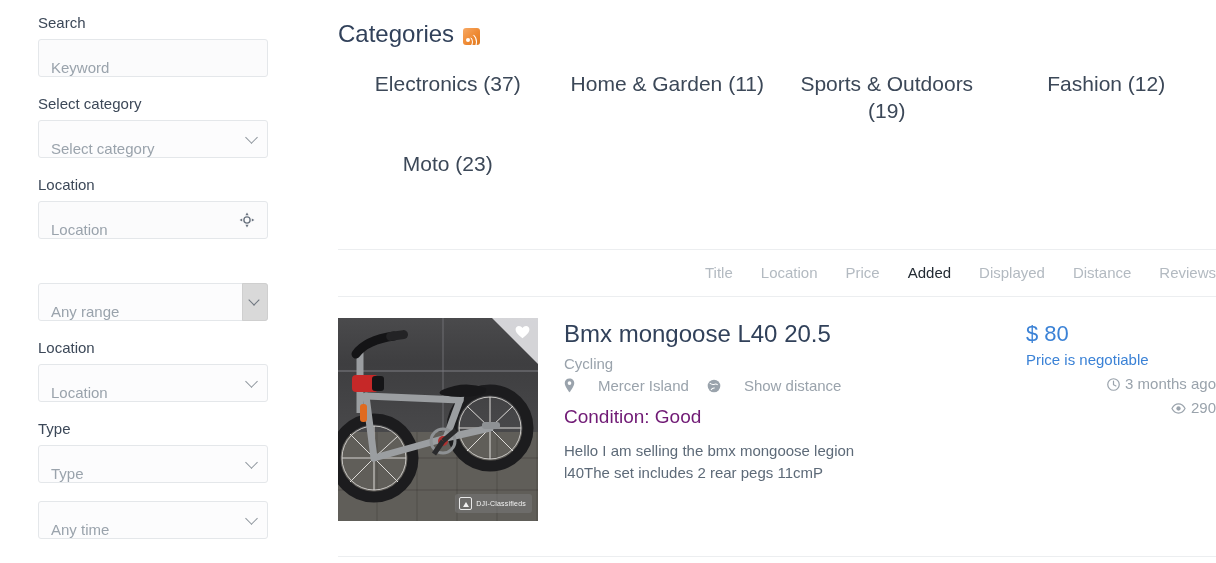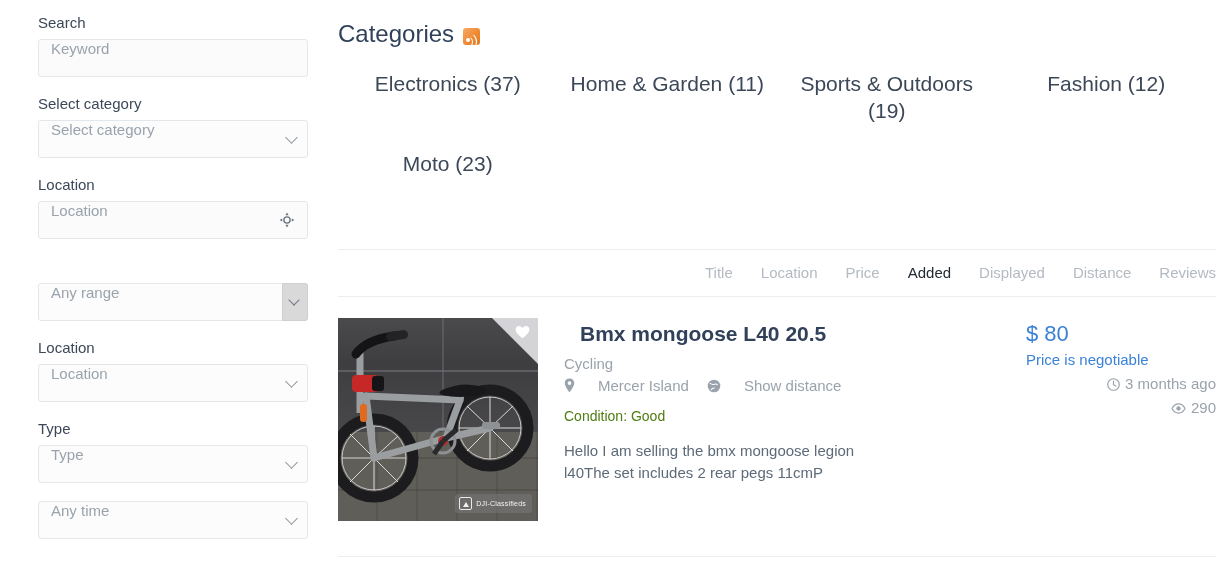--- a/index.html
+++ b/index.html
@@ -22,26 +22,26 @@
   .field { margin-bottom: 18px; }
   .field-label {
     font-size: 15px;
     color: #3c4858;
     margin-bottom: 7px;
     line-height: 18px;
   }
   .control {
     position: relative;
     height: 38px;
-    width: 270px;
+    width: 230px;
     background: #fcfcfd;
     border: 1px solid #e4e7ea;
     border-radius: 3px;
     display: flex;
-    align-items: flex-start;
+    align-items: flex-end;
     padding: 0 12px;
     font-size: 15px;
     color: #9aa3ac;
   }
   .control.inputish { background: #fbfbfc; }
   .chev {
     position: absolute; right: 11px; top: 50%;
     width: 9px; height: 9px;
     margin-top: -6px;
     border-right: 1.6px solid #8c949c;
@@ -231,37 +231,37 @@
   }
   .wm-text {
     font-size: 7px;
     color: rgba(255,255,255,.92);
     letter-spacing: .2px;
     white-space: nowrap;
   }
 
   .info { flex: 1 1 auto; padding-top: 2px; min-width: 0; }
   .ad-title {
-    font-size: 21px;
+    font-size: 24px;
     color: #31415a;
     line-height: 27px;
-    margin: 0 0 6px 16px;
-    font-weight: bold;
+    margin: 0 0 6px 0;
+    font-weight: normal;
   }
   .ad-cat {
     font-size: 15px; color: #9aa3ac; line-height: 21px;
   }
   .ad-meta {
     display: flex; align-items: center; gap: 18px;
     font-size: 15px; color: #9aa3ac; line-height: 21px;
     margin-top: 1px;
   }
   .meta-chunk { display: flex; align-items: center; gap: 23px; }
   .ad-cond {
-    font-size: 14px; color: #4d7c0f; line-height: 21px; margin-top: 10px;
+    font-size: 19px; color: #701a75; line-height: 21px; margin-top: 10px;
   }
   .ad-desc {
     font-size: 15px; color: #5d6a78; line-height: 22px; margin-top: 13px;
     max-width: 340px;
   }
 
   .pricecol {
     width: 190px; flex: none; text-align: left; padding-top: 2px;
   }
   .price {

